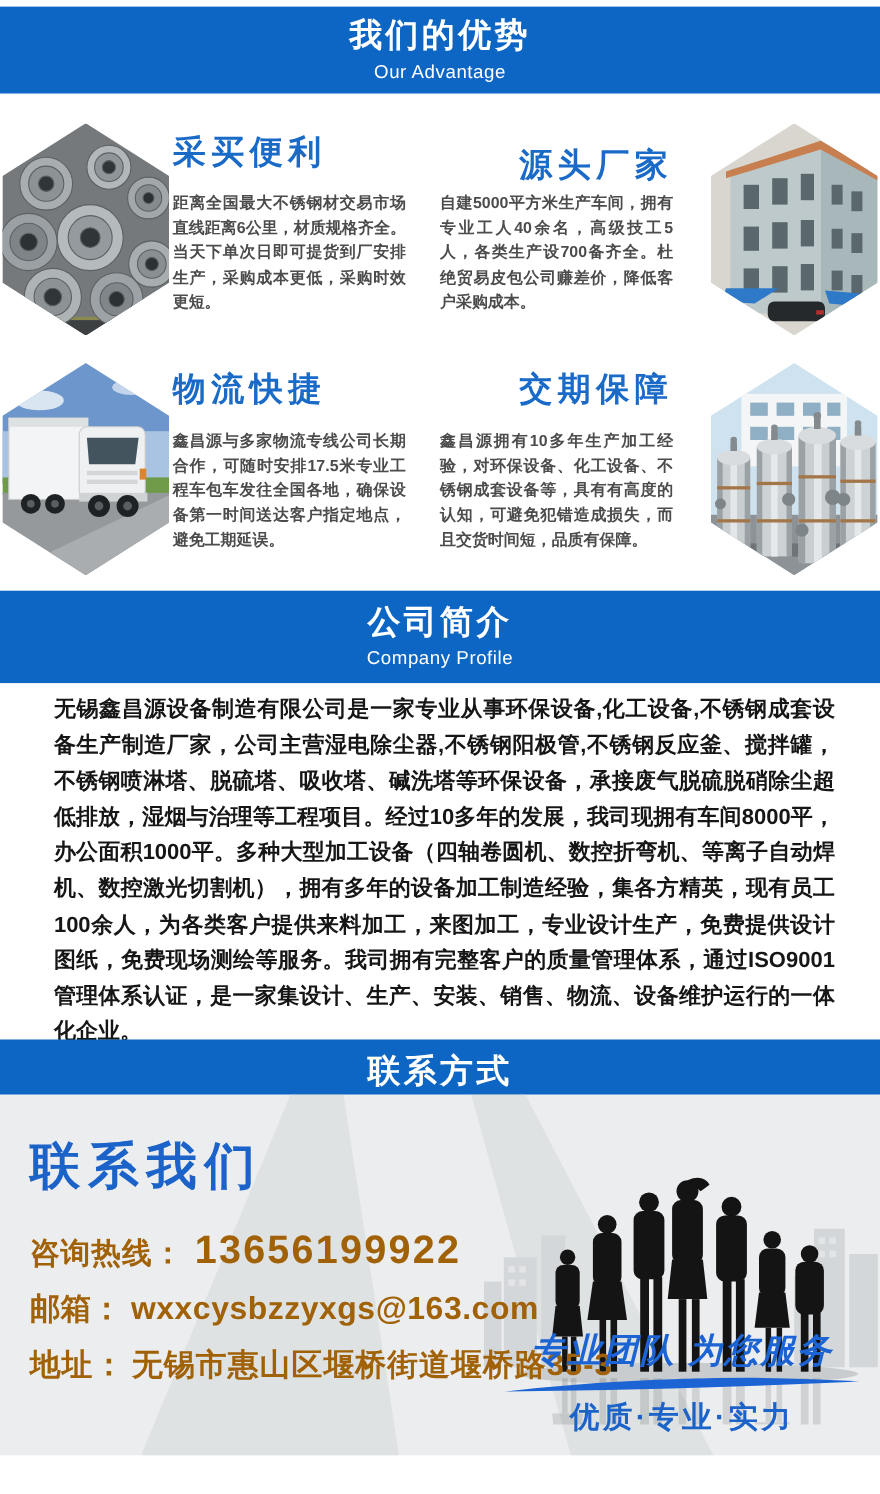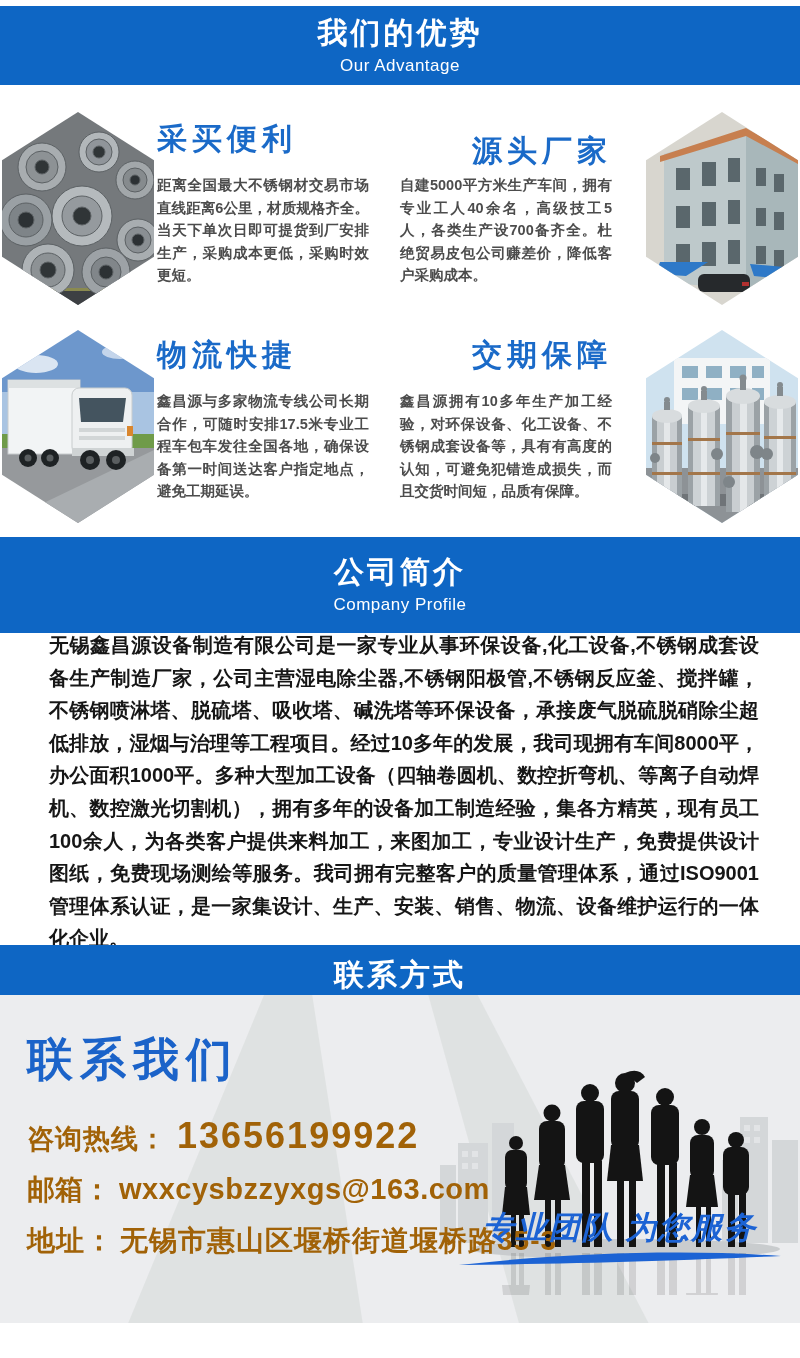--- a/index.html
+++ b/index.html
@@ -5,21 +5,21 @@
   html,body{margin:0;padding:0;background:#ffffff;}
   .page{position:relative;width:800px;height:1358px;margin:0 auto;background:#ffffff;overflow:hidden;
         font-family:"Liberation Sans","DejaVu Sans",sans-serif;}
 
   
   .banner{position:absolute;left:0;width:800px;background:#0e66c4;color:#ffffff;text-align:center;
           display:flex;flex-direction:column;justify-content:center;align-items:center;}
   .banner .bt{font-size:30px;font-weight:bold;letter-spacing:3px;line-height:1.1;}
   .banner .bs{font-size:17px;margin-top:7px;white-space:pre;letter-spacing:.5px;}
   #banner-advantage{top:6px;height:79px;}
-  #banner-profile{top:537px;height:96px;}
+  #banner-profile{top:537px;height:84px;}
   #banner-contact{top:945px;height:85px;}
 
   
   .hex{position:absolute;width:152px;height:193px;
        clip-path:polygon(50% 0,100% 25%,100% 75%,50% 100%,0 75%,0 25%);overflow:hidden;}
   .hex svg{display:block;width:100%;height:100%;}
   #hex-1{left:2px;top:112px;}   #hex-2{left:646px;top:112px;}
   #hex-3{left:2px;top:330px;}   #hex-4{left:646px;top:330px;}
 
   .adv-title{position:absolute;font-size:30px;font-weight:bold;color:#1a6ac8;letter-spacing:5px;line-height:1;}
@@ -331,16 +331,17 @@
     <div class="cline" id="line-address">
       <span class="lbl">地址：</span>
       <span class="val">无锡市惠山区堰桥街道堰桥路35-3</span>
     </div>
 
     <div class="slogan-box">
       <div class="slogan-main">专业团队 为您服务</div>
       <svg class="swoosh" width="330" height="16" viewBox="0 0 330 16">
         <path d="M4 14 C 110 2, 230 -2, 326 5 C 240 9, 120 13, 4 14 Z" fill="#1c63d4"></path>
       </svg>
+      <div class="slogan-sub">优质·专业·实力</div>
     </div>
   </div>
 
 </div>
 
 </body></html>

